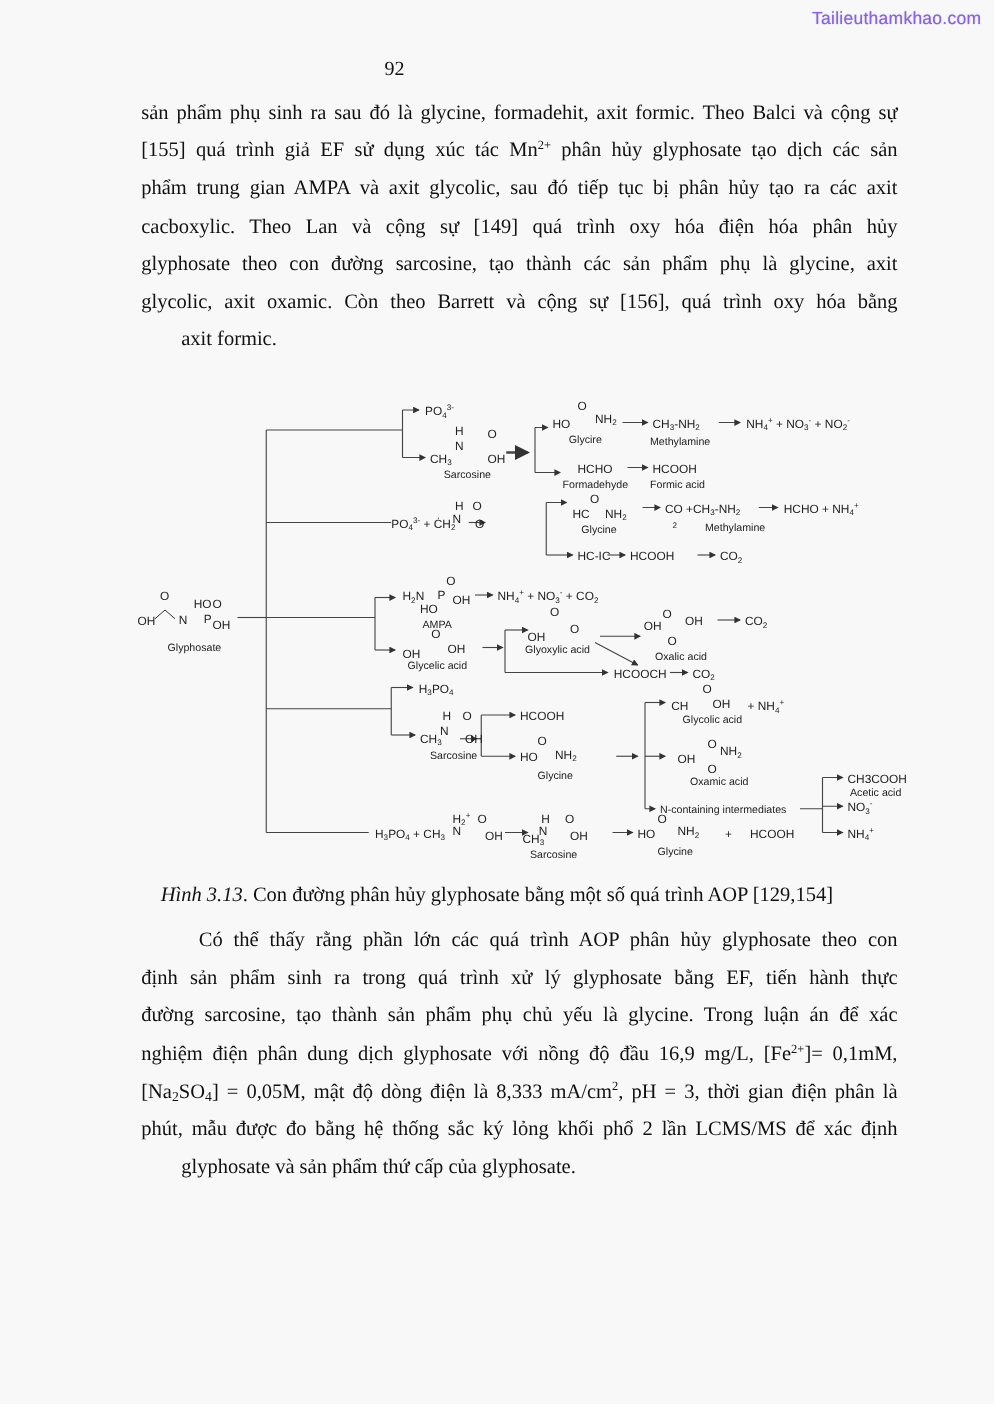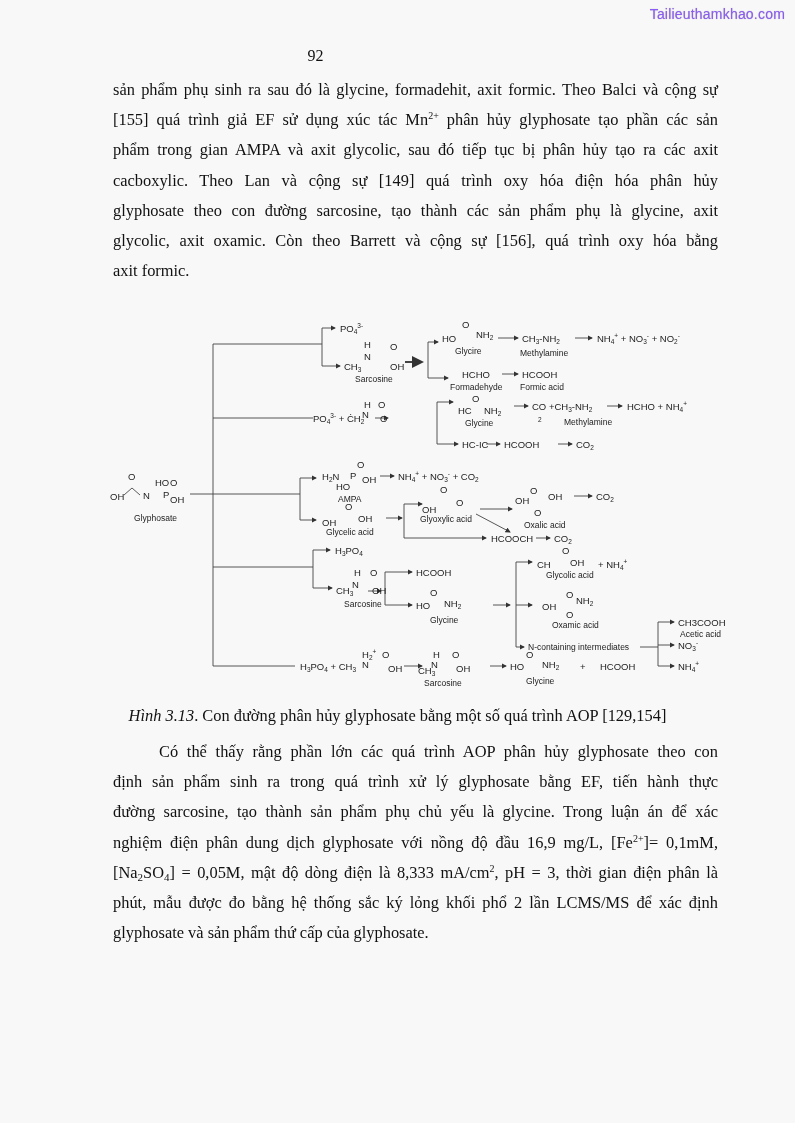--- a/index.html
+++ b/index.html
@@ -13,21 +13,21 @@
     text-shadow: 0 0 1px #aaa;
   }
   .page-number {
     position: absolute; top: 47px; left: 0; width: 631px; text-align: center; font-size: 16px;
   }
   .para {
     position: absolute; left: 113px; width: 605px; font-size: 16.4px; line-height: 30.2px;
     text-align: justify; margin: 0;
   }
   .para .line { display: block; text-align: justify; text-align-last: justify; white-space: nowrap; }
-  .para .line.last { text-align-last: left; }
+  .para .line.last { text-align-last: left; margin-left: 32px; }
   .p1 { top: 75px; }
   .p2 { top: 737px; }
   .p2 .indent { padding-left: 46px; }
   sup { font-size: 10px; vertical-align: 6px; line-height: 0; }
   sub { font-size: 11px; vertical-align: -3px; line-height: 0; }
   .caption {
     position: absolute; top: 706px; left: 0; width: 795px; text-align: center; font-size: 16.4px;
   }
   .caption i { font-style: italic; }
   .diagram {
@@ -40,22 +40,22 @@
   .s { font-size: 6.5px; }
 </style>
 </head>
 <body>
 
 <div class="watermark">Tailieuthamkhao.com</div>
 <div class="page-number">92</div>
 
 <div class="para p1">
   <span class="line">sản phẩm phụ sinh ra sau đó là glycine, formadehit, axit formic. Theo Balci và cộng sự</span>
-  <span class="line"><span>[155] quá trình giả EF sử dụng xúc tác Mn</span><sup>2+</sup><span> phân hủy glyphosate tạo phần các sản</span></span>
-  <span class="line">phẩm trong gian AMPA và axit glycolic, sau đó tiếp tục bị phân hủy tạo ra các axit</span>
+  <span class="line"><span>[155] quá trình giả EF sử dụng xúc tác Mn</span><sup>2+</sup><span> phân hủy glyphosate tạo dịch các sản</span></span>
+  <span class="line">phẩm trung gian AMPA và axit glycolic, sau đó tiếp tục bị phân hủy tạo ra các axit</span>
   <span class="line">cacboxylic. Theo Lan và cộng sự [149] quá trình oxy hóa điện hóa phân hủy</span>
   <span class="line">glyphosate theo con đường sarcosine, tạo thành các sản phẩm phụ là glycine, axit</span>
   <span class="line">glycolic, axit oxamic. Còn theo Barrett và cộng sự [156], quá trình oxy hóa bằng</span>
   <span class="line last">axit formic.</span>
 </div>
 
 <div class="diagram">
 <svg viewBox="0 0 640 385" xmlns="http://www.w3.org/2000/svg">
   <defs>
     <marker id="ah" markerWidth="6" markerHeight="6" refX="5" refY="3" orient="auto">

